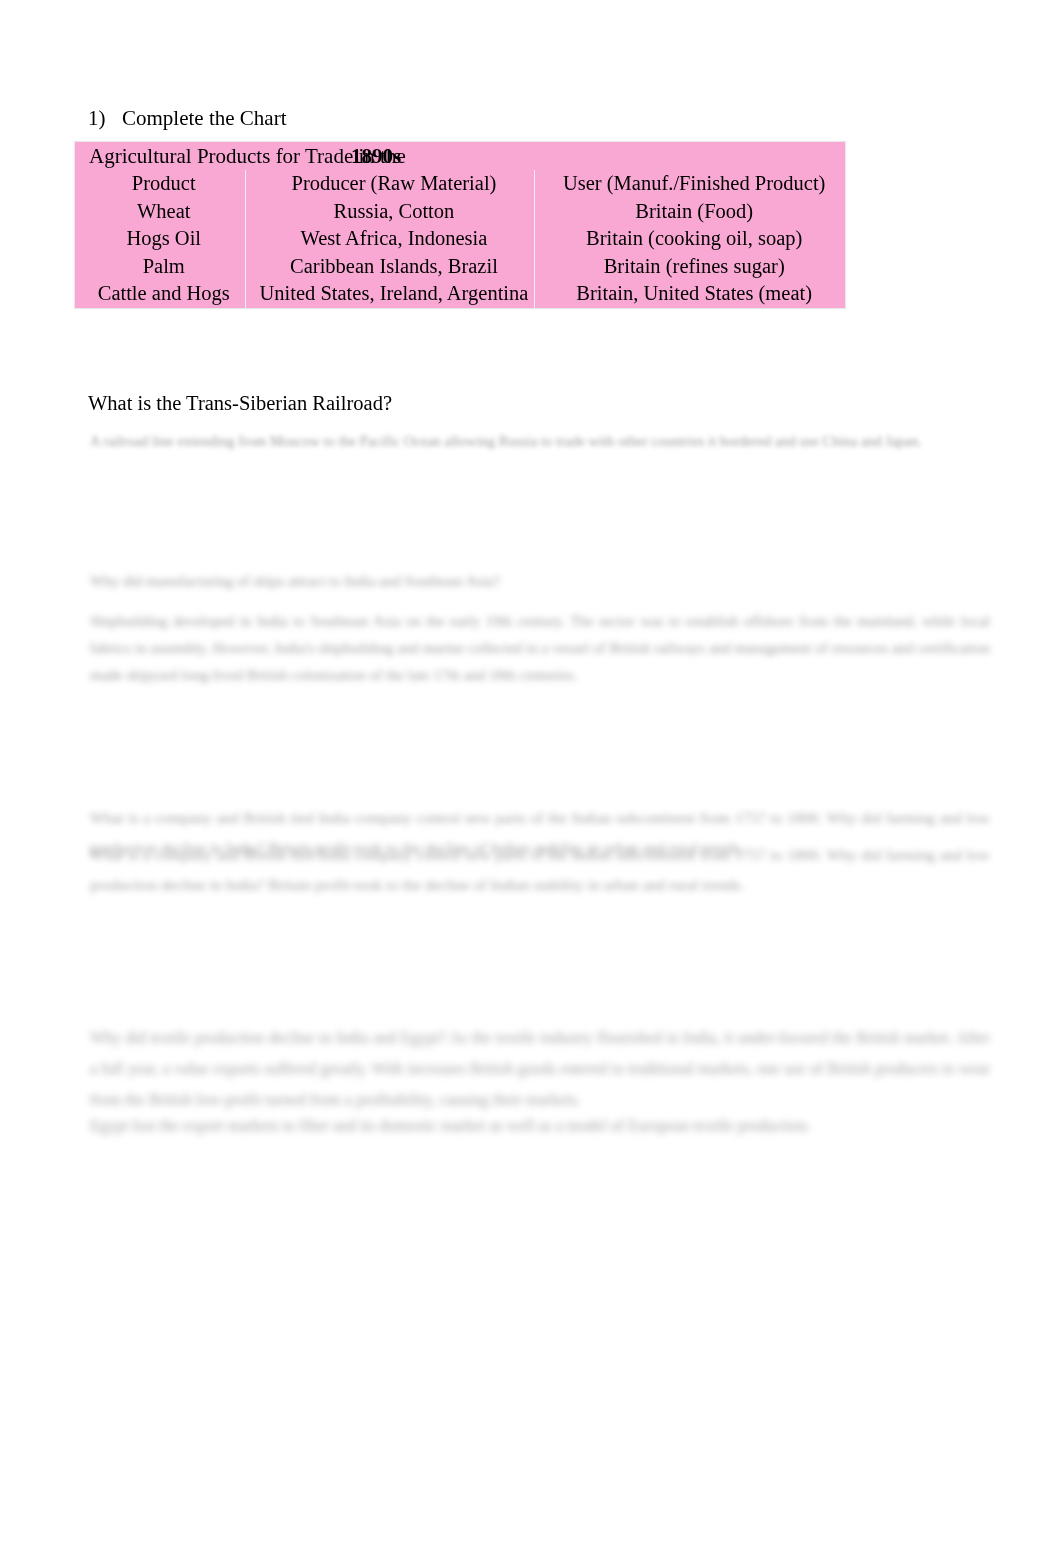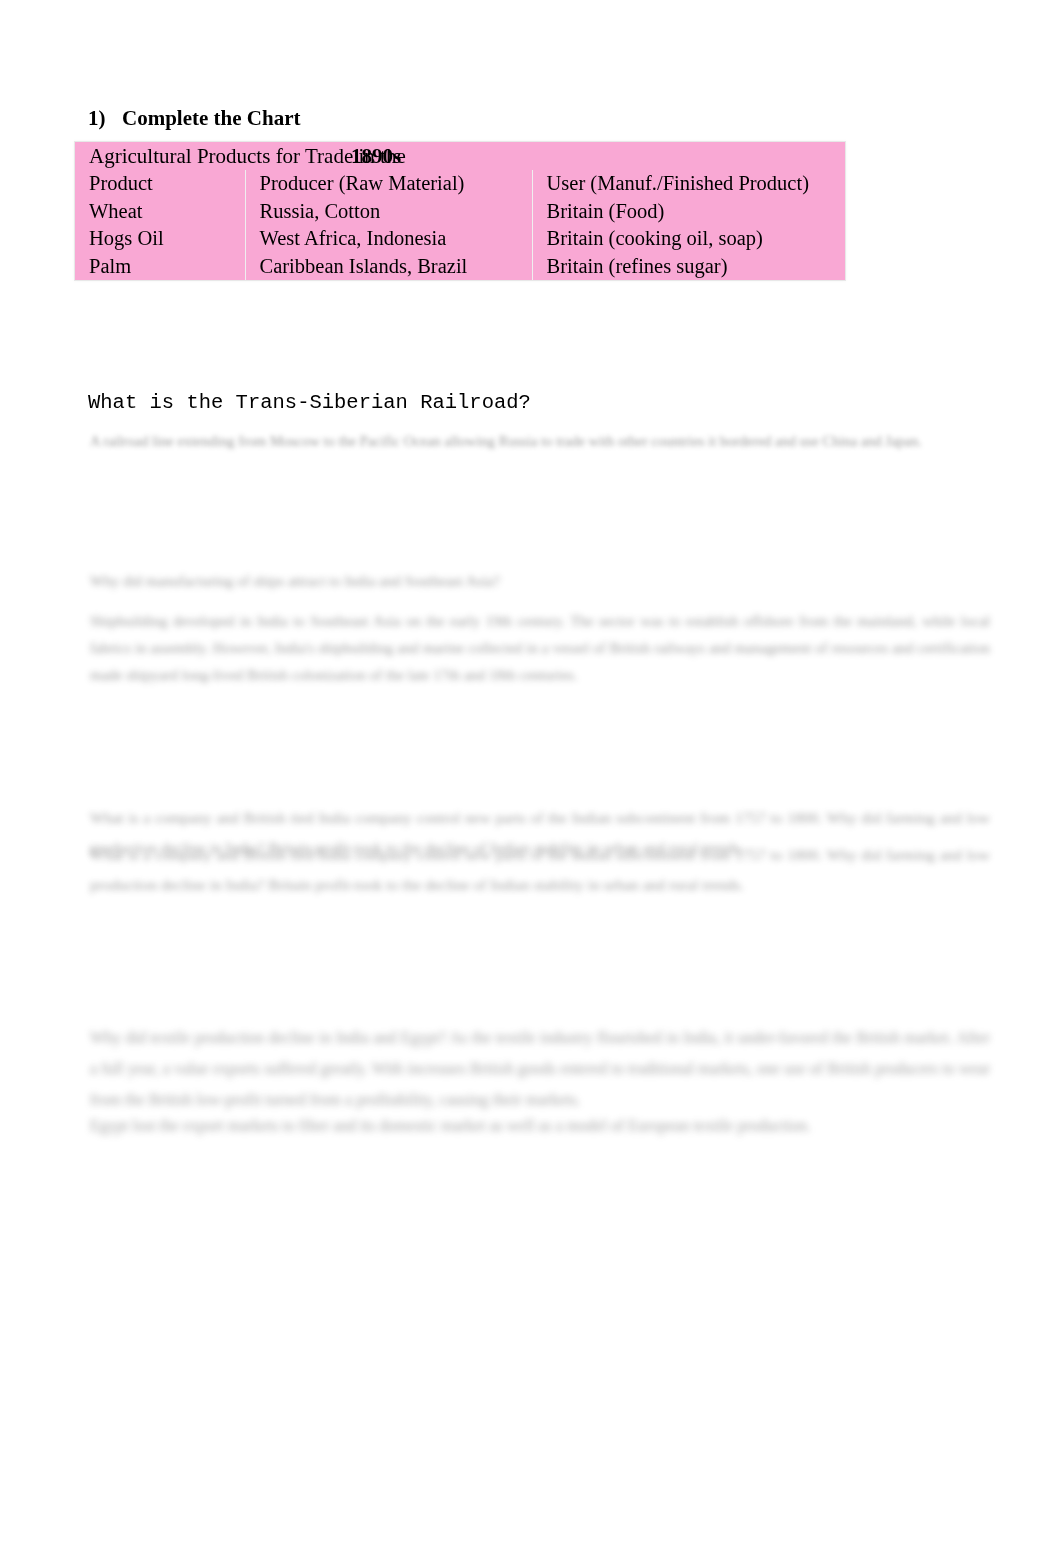--- a/index.html
+++ b/index.html
@@ -23,21 +23,20 @@
   }
 
   
   .q-number-row {
     position: absolute;
     left: 88px;
     top: 105px;
     font-size: 21px;
     line-height: 26px;
     white-space: nowrap;
-    font-weight: bold;
   }
   .q-number-row .num {
     display: inline-block;
     width: 34px;
   }
 
   
   .trade-table-wrap {
     position: absolute;
     left: 74px;
@@ -71,35 +70,35 @@
     left: 262px;
     top: 0;
     white-space: nowrap;
     font-weight: bold;
   }
   table.trade-table td {
     padding: 1px 6px 1px 14px;
     vertical-align: top;
     border-right: 1px solid #efefef;
     white-space: nowrap;
+    text-align: center;
   }
   table.trade-table td:last-child { border-right: none; }
   table.trade-table col.c1 { width: 170px; }
   table.trade-table col.c2 { width: 287px; }
   table.trade-table col.c3 { width: auto; }
 
   
   .question-visible {
     position: absolute;
     left: 88px;
     top: 390px;
     font-size: 20.5px;
     line-height: 26px;
     white-space: nowrap;
-    font-family: Liberation Mono, monospace;
   }
 
   
   .blurred {
     position: absolute;
     font-family: "Liberation Serif", "DejaVu Serif", serif;
     color: #5a5a5a;
     text-align: justify;
     -webkit-font-smoothing: none;
   }
@@ -167,20 +166,25 @@
         <tr>
           <td>Hogs Oil</td>
           <td>West Africa, Indonesia</td>
           <td>Britain (cooking oil, soap)</td>
         </tr>
         <tr>
           <td>Palm</td>
           <td>Caribbean Islands, Brazil</td>
           <td>Britain (refines sugar)</td>
         </tr>
+        <tr>
+          <td>Cattle and Hogs</td>
+          <td>United States, Ireland, Argentina</td>
+          <td>Britain, United States (meat)</td>
+        </tr>
       </tbody>
     </table>
   </div>
 
   <div class="question-visible">What is the Trans-Siberian Railroad?</div>
 
   <div class="blurred b-sm" id="blur-answer-1">A railroad line extending from Moscow to the Pacific Ocean allowing Russia to trade with other countries it bordered and use China and Japan.</div>
 
   <div class="blurred b-md" id="blur-heading-2">Why did manufacturing of ships attract to India and Southeast Asia?</div>
 

